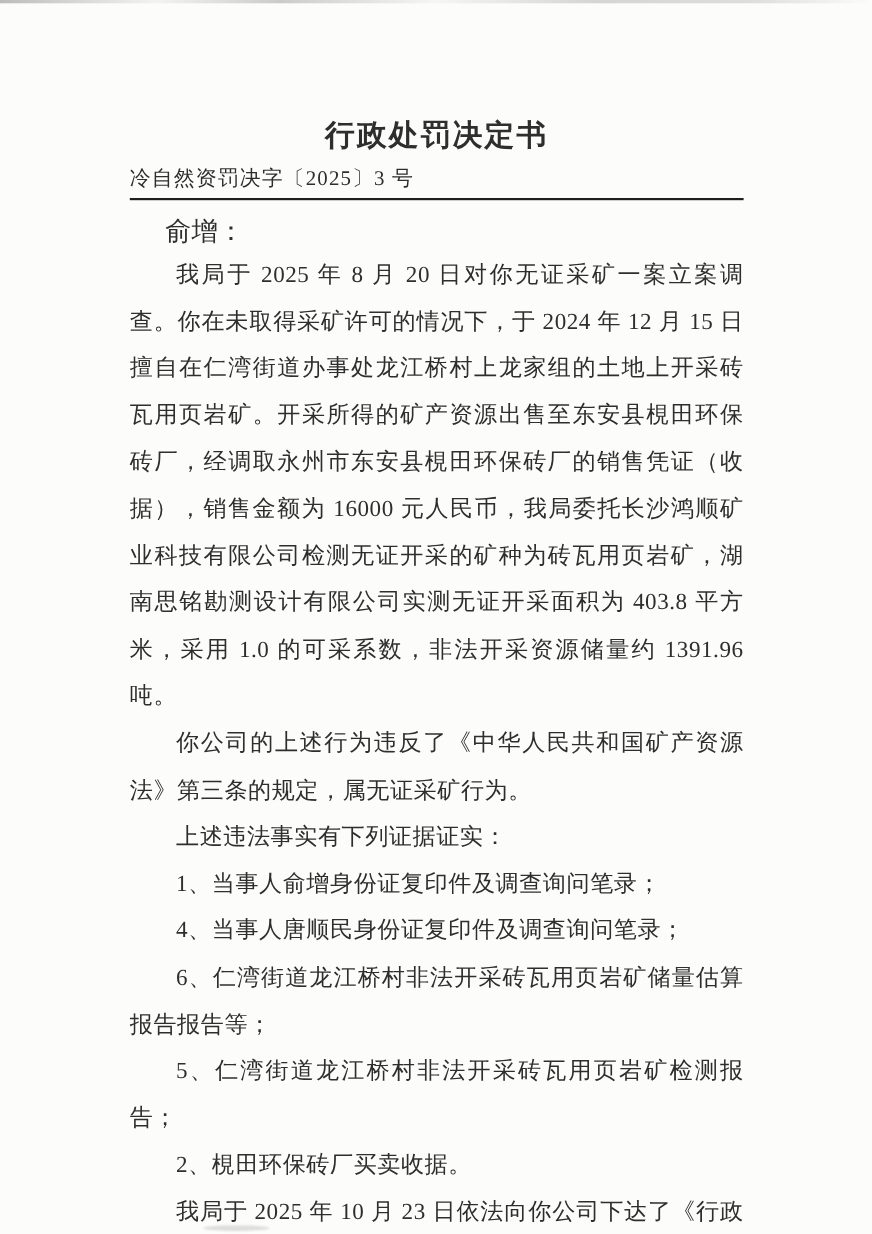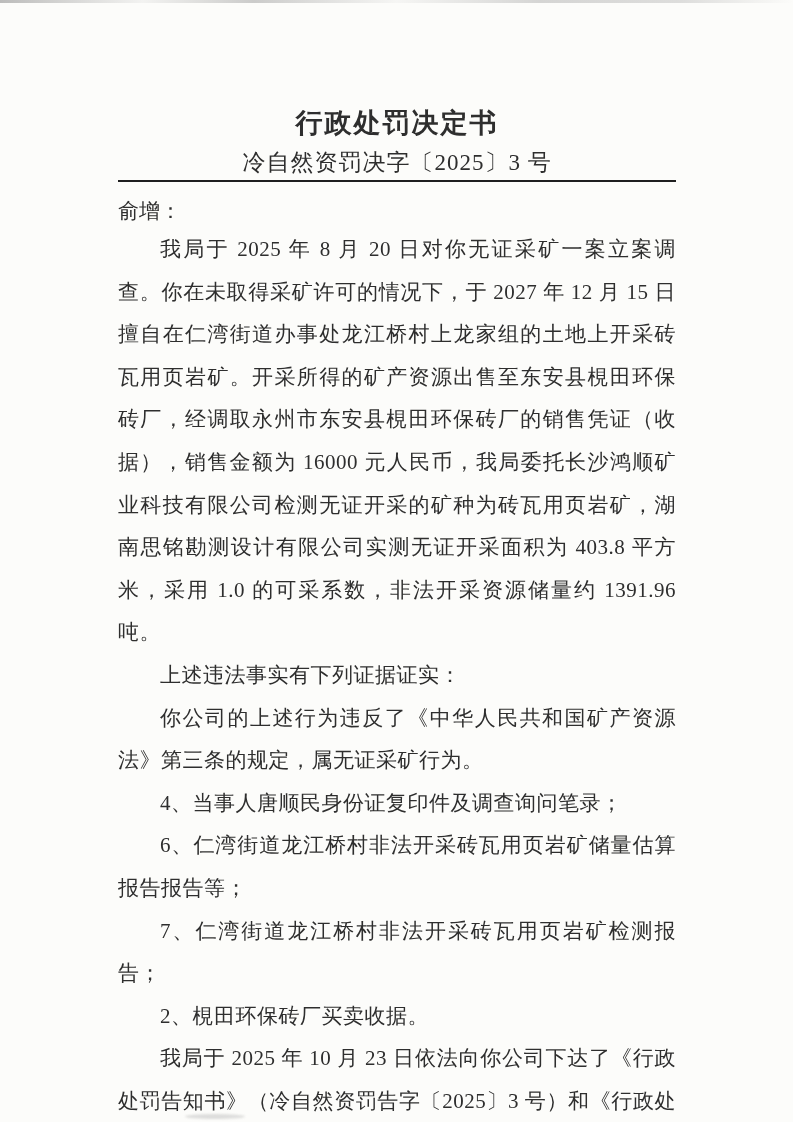--- a/index.html
+++ b/index.html
@@ -53,35 +53,36 @@
     margin: 0;
     text-align: center;
     font-size: 27px;
     line-height: 38px;
     font-weight: bold;
     letter-spacing: 2px;
     color: var(--ink);
   }
   .doc-number {
     margin-top: 8px;
-    text-align: center;
-    font-size: 23px;
+    text-align: left;
+    font-size: 19px;
     line-height: 26px;
     letter-spacing: 1px;
     white-space: nowrap;
   }
   .header-rule {
     margin-top: 4px;
     border: none;
     border-bottom: 2.5px solid var(--rule);
   }
   .recipient {
     margin-top: 12px;
-    font-size: 21px;
+    font-size: 24px;
     line-height: 34px;
+    margin-left: 32px;
   }
   .doc-body {
     font-size: 21px;
     line-height: 42.6px;
     text-align: justify;
   }
   .doc-body p.para {
     margin: 0;
     text-indent: 2em;
     letter-spacing: 0.5px;
@@ -96,25 +97,26 @@
   <div class="content">
     <h1 class="doc-title">行政处罚决定书</h1>
 
     <div class="doc-number">冷自然资罚决字〔2025〕3 号</div>
 
     <hr class="header-rule">
 
     <div class="recipient">俞增：</div>
 
     <div class="doc-body">
-        <p class="para">我局于 2025 年 8 月 20 日对你无证采矿一案立案调查。你在未取得采矿许可的情况下，于 2027 年 12 月 15 日擅自在仁湾街道办事处龙江桥村上龙家组的土地上开采砖瓦用页岩矿。开采所得的矿产资源出售至东安县梘田环保砖厂，经调取永州市东安县梘田环保砖厂的销售凭证（收据），销售金额为 16000 元人民币，我局委托长沙鸿顺矿业科技有限公司检测无证开采的矿种为砖瓦用页岩矿，湖南思铭勘测设计有限公司实测无证开采面积为 403.8 平方米，采用 1.0 的可采系数，非法开采资源储量约 1391.96 吨。</p>
+        <p class="para">我局于 2025 年 8 月 20 日对你无证采矿一案立案调查。你在未取得采矿许可的情况下，于 2024 年 12 月 15 日擅自在仁湾街道办事处龙江桥村上龙家组的土地上开采砖瓦用页岩矿。开采所得的矿产资源出售至东安县梘田环保砖厂，经调取永州市东安县梘田环保砖厂的销售凭证（收据），销售金额为 16000 元人民币，我局委托长沙鸿顺矿业科技有限公司检测无证开采的矿种为砖瓦用页岩矿，湖南思铭勘测设计有限公司实测无证开采面积为 403.8 平方米，采用 1.0 的可采系数，非法开采资源储量约 1391.96 吨。</p>
+        <p class="para">你公司的上述行为违反了《中华人民共和国矿产资源法》第三条的规定，属无证采矿行为。</p>
         <p class="para">上述违法事实有下列证据证实：</p>
-        <p class="para">你公司的上述行为违反了《中华人民共和国矿产资源法》第三条的规定，属无证采矿行为。</p>
+        <p class="para">1、当事人俞增身份证复印件及调查询问笔录；</p>
         <p class="para">4、当事人唐顺民身份证复印件及调查询问笔录；</p>
         <p class="para">6、仁湾街道龙江桥村非法开采砖瓦用页岩矿储量估算报告报告等；</p>
-        <p class="para">7、仁湾街道龙江桥村非法开采砖瓦用页岩矿检测报告；</p>
+        <p class="para">5、仁湾街道龙江桥村非法开采砖瓦用页岩矿检测报告；</p>
         <p class="para">2、梘田环保砖厂买卖收据。</p>
         <p class="para">我局于 2025 年 10 月 23 日依法向你公司下达了《行政处罚告知书》（冷自然资罚告字〔2025〕3 号）和《行政处罚听证告知书》（冷</p>
       </div>
   </div>
 
   <div class="scan-smudge-bottom"></div>
 </div>
 
 </body></html>

